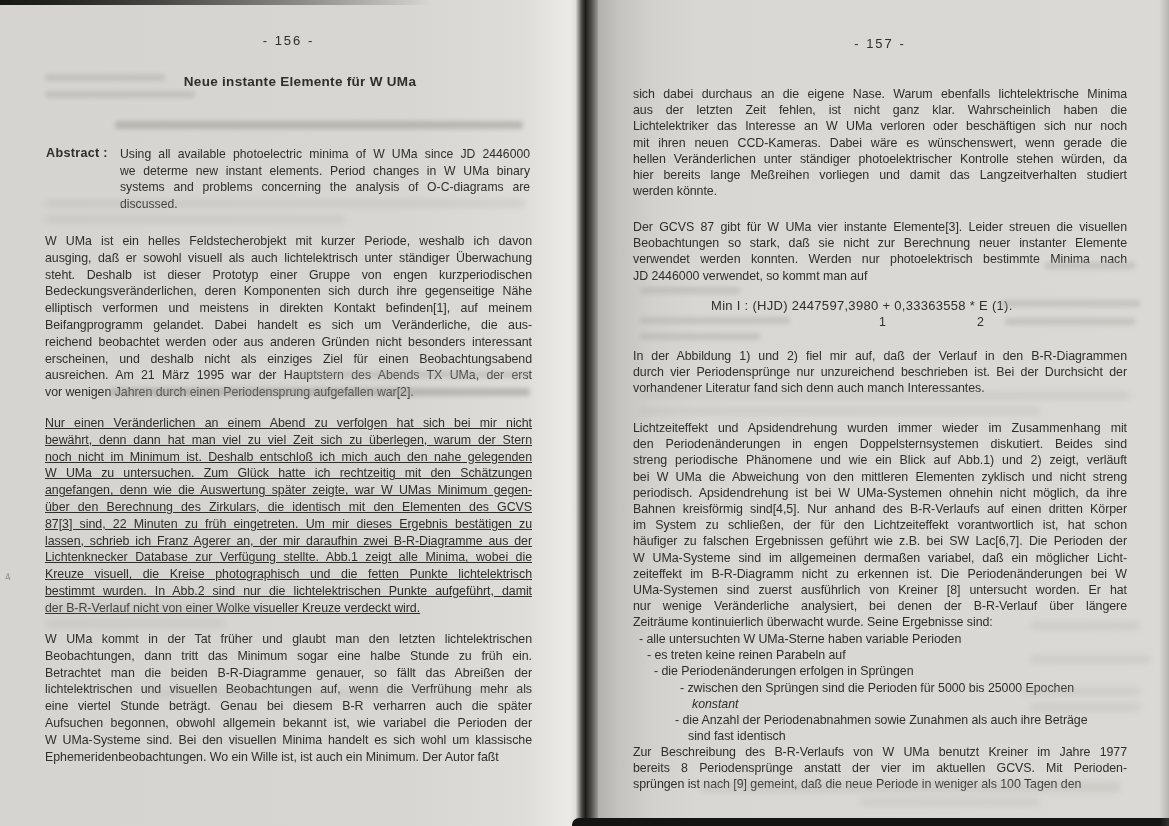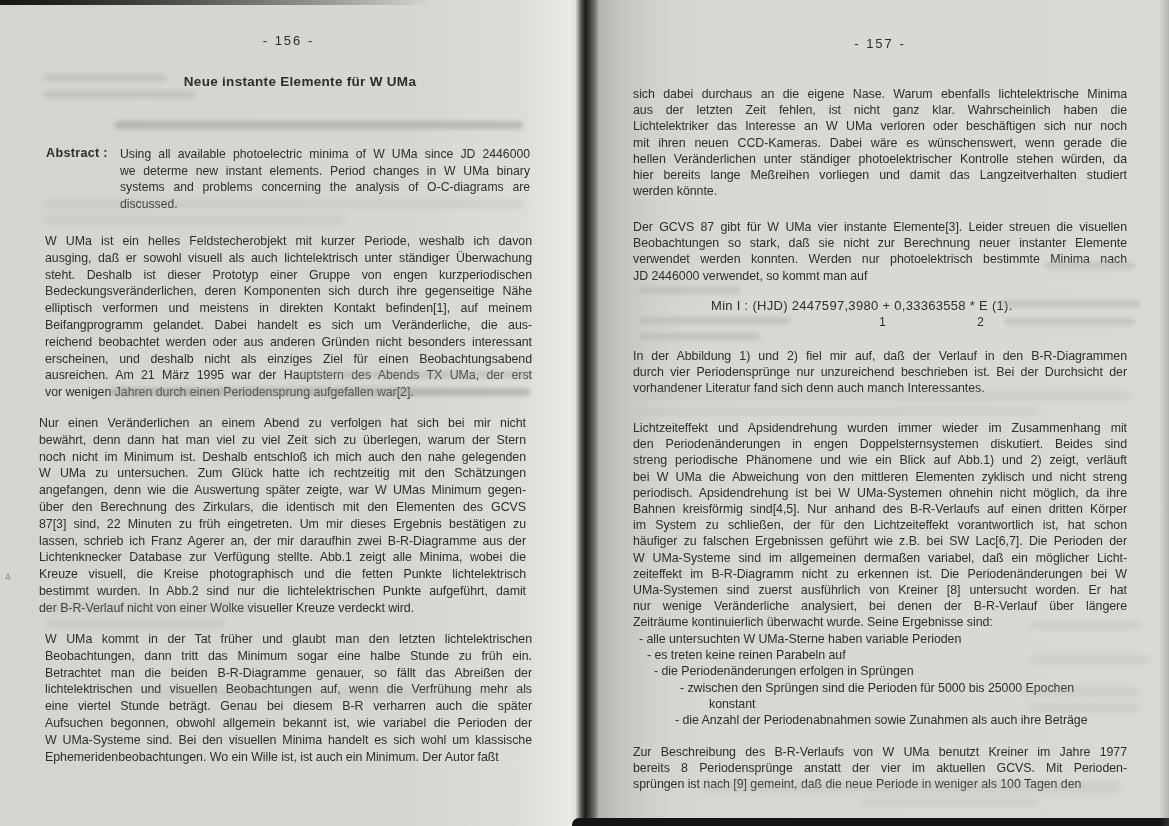--- a/index.html
+++ b/index.html
@@ -84,21 +84,21 @@
       <div class="tline j">steht. Deshalb ist dieser Prototyp einer Gruppe von engen kurzperiodischen</div>
       <div class="tline j">Bedeckungsveränderlichen, deren Komponenten sich durch ihre gegenseitige Nähe</div>
       <div class="tline j">elliptisch verformen und meistens in direkten Kontakt befinden[1], auf meinem</div>
       <div class="tline j">Beifangprogramm gelandet. Dabei handelt es sich um Veränderliche, die aus-</div>
       <div class="tline j">reichend beobachtet werden oder aus anderen Gründen nicht besonders interessant</div>
       <div class="tline j">erscheinen, und deshalb nicht als einziges Ziel für einen Beobachtungsabend</div>
       <div class="tline j">ausreichen. Am 21 März 1995 war der Hauptstern des Abends TX UMa, der erst</div>
       <div class="tline">vor wenigen Jahren durch einen Periodensprung aufgefallen war[2].</div>
     </div>
 
-  <div class="content body-text lh-left" style="left:39px;top:415px;width:487px;">
+  <div class="content body-text lh-left" style="left:45px;top:415px;width:487px;text-decoration:underline;">
       <div class="tline j">Nur einen Veränderlichen an einem Abend zu verfolgen hat sich bei mir nicht</div>
       <div class="tline j">bewährt, denn dann hat man viel zu viel Zeit sich zu überlegen, warum der Stern</div>
       <div class="tline j">noch nicht im Minimum ist. Deshalb entschloß ich mich auch den nahe gelegenden</div>
       <div class="tline j">W UMa zu untersuchen. Zum Glück hatte ich rechtzeitig mit den Schätzungen</div>
       <div class="tline j">angefangen, denn wie die Auswertung später zeigte, war W UMas Minimum gegen-</div>
       <div class="tline j">über den Berechnung des Zirkulars, die identisch mit den Elementen des GCVS</div>
       <div class="tline j">87[3] sind, 22 Minuten zu früh eingetreten. Um mir dieses Ergebnis bestätigen zu</div>
       <div class="tline j">lassen, schrieb ich Franz Agerer an, der mir daraufhin zwei B-R-Diagramme aus der</div>
       <div class="tline j">Lichtenknecker Database zur Verfügung stellte. Abb.1 zeigt alle Minima, wobei die</div>
       <div class="tline j">Kreuze visuell, die Kreise photographisch und die fetten Punkte lichtelektrisch</div>
@@ -165,22 +165,23 @@
       <div class="tline j">UMa-Systemen sind zuerst ausführlich von Kreiner [8] untersucht worden. Er hat</div>
       <div class="tline j">nur wenige Veränderliche analysiert, bei denen der B-R-Verlauf über längere</div>
       <div class="tline">Zeiträume kontinuierlich überwacht wurde. Seine Ergebnisse sind:</div>
     </div>
 
   <div class="content body-text lh-right" style="left:50px;top:631px;width:494px;">
       <div class="tline" style="margin-left: 6px;">- alle untersuchten W UMa-Sterne haben variable Perioden</div>
       <div class="tline" style="margin-left: 14px;">- es treten keine reinen Parabeln auf</div>
       <div class="tline" style="margin-left: 21px;">- die Periodenänderungen erfolgen in Sprüngen</div>
       <div class="tline" style="margin-left: 47px;">- zwischen den Sprüngen sind die Perioden für 5000 bis 25000 Epochen</div>
-      <div class="tline" style="margin-left: 76px;">konstant</div>
+      <div class="tline" style="margin-left: 59px; font-style: italic;">konstant</div>
       <div class="tline" style="margin-left: 42px;">- die Anzahl der Periodenabnahmen sowie Zunahmen als auch ihre Beträge</div>
+      <div class="tline" style="margin-left: 55px;">sind fast identisch</div>
     </div>
 
   <div class="content body-text lh-right" style="left:50px;top:744px;width:494px;">
       <div class="tline j">Zur Beschreibung des B-R-Verlaufs von W UMa benutzt Kreiner im Jahre 1977</div>
       <div class="tline j">bereits 8 Periodensprünge anstatt der vier im aktuellen GCVS. Mit Perioden-</div>
       <div class="tline">sprüngen ist nach [9] gemeint, daß die neue Periode in weniger als 100 Tagen den</div>
     </div>
 </div>
 
 <div id="top-edge-shadow"></div>

